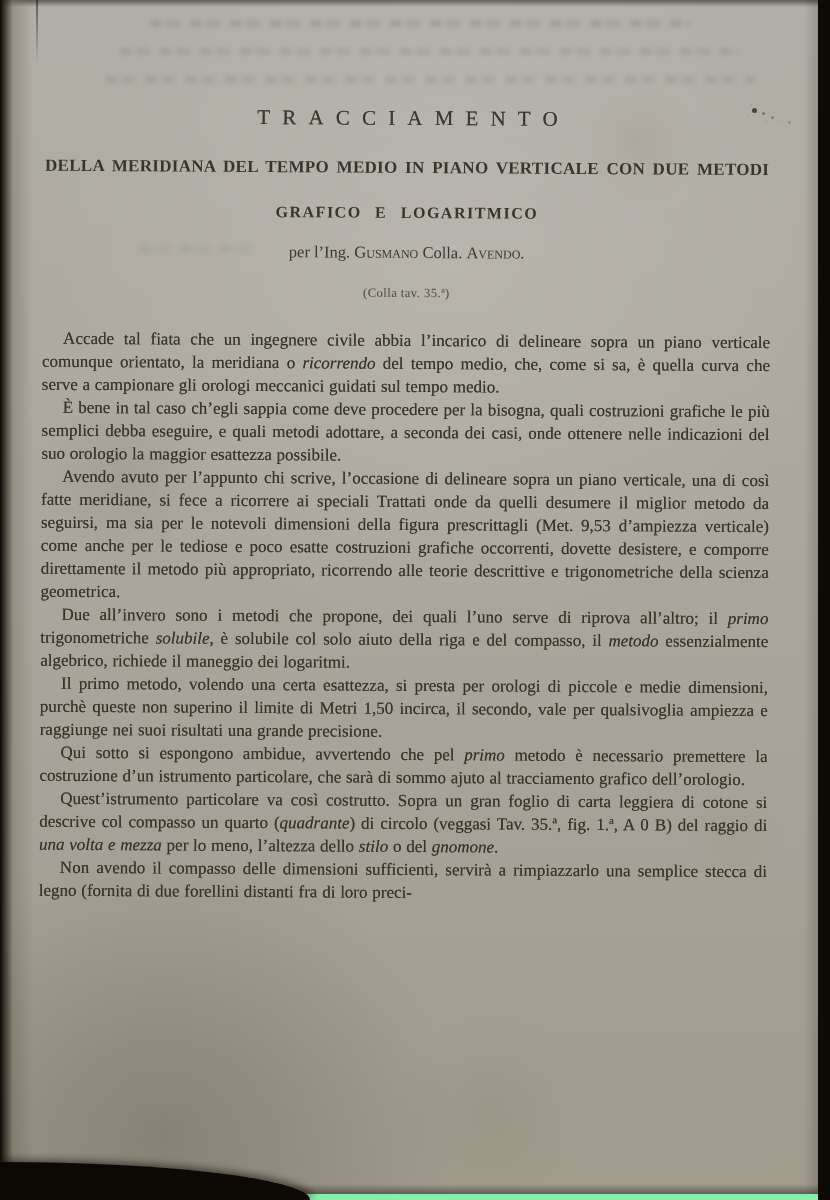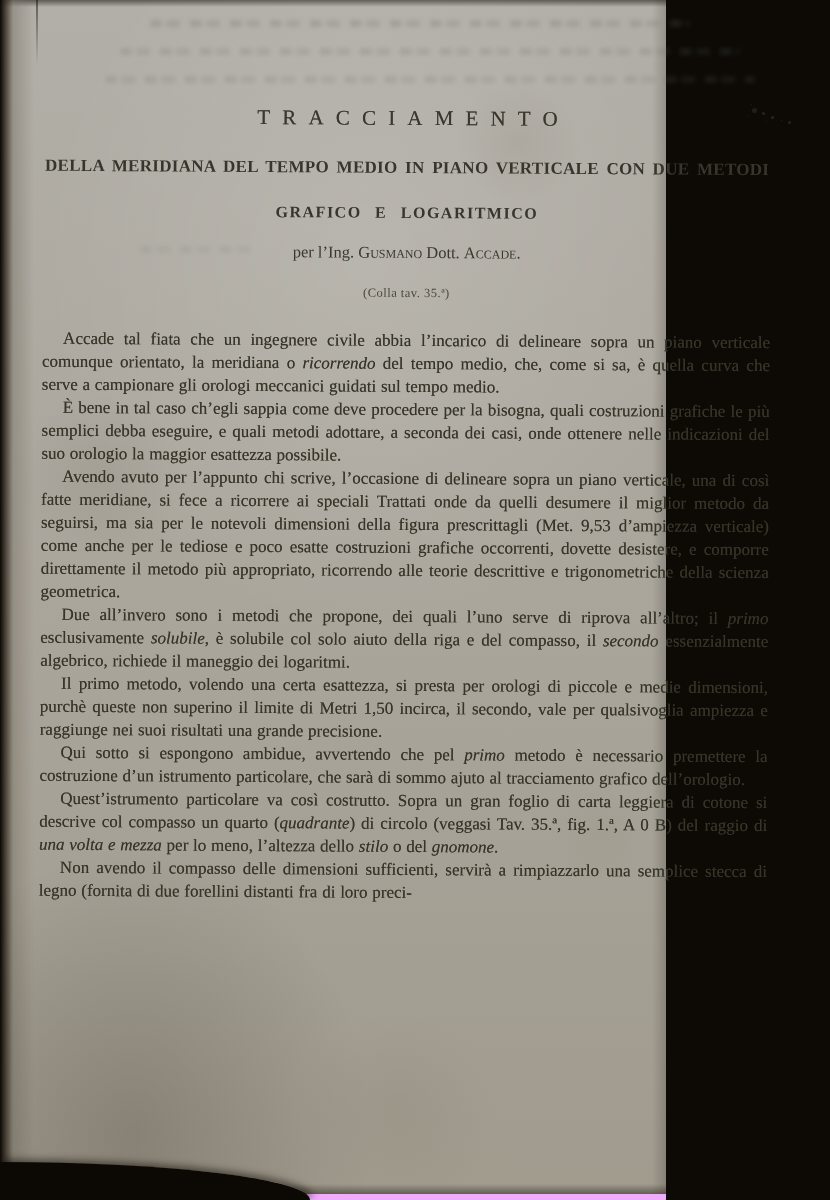--- a/index.html
+++ b/index.html
@@ -3,22 +3,22 @@
 <meta charset="utf-8">
 <style>
   html,body{margin:0;padding:0;}
   body{
     width:830px;height:1200px;
     font-family:"Liberation Serif","DejaVu Serif",serif;
     background:#0d0a06;
     overflow:hidden;
   }
   .page{
-    position:relative;width:666px;height:1200px;
-    background:#f0abfc;
+    position:relative;width:818px;height:1200px;
+    background:#86efac;
     text-decoration:underline;
   }
   
   .paper{
     position:absolute;left:0;top:0;right:0;bottom:6px;
     background:
       radial-gradient(ellipse 70% 45% at 55% 22%, rgba(255,255,255,0.12), rgba(255,255,255,0) 70%),
       radial-gradient(ellipse 60% 40% at 20% 95%, rgba(30,24,16,0.20), rgba(30,24,16,0) 60%),
       linear-gradient(90deg, rgba(10,7,4,1) 0px, rgba(52,43,33,0.85) 5px, rgba(120,112,100,0.45) 13px, rgba(0,0,0,0) 34px),
       linear-gradient(270deg, rgba(20,15,10,0.18) 0px, rgba(0,0,0,0) 14px),
@@ -123,27 +123,27 @@
   <div class="ghost g3"></div>
   <div class="ghost g4"></div>
 
   <div class="crease"></div>
   <div class="smudge"></div>
 
   <div class="content">
     <h1 class="title">TRACCIAMENTO</h1>
     <div class="subtitle1">DELLA MERIDIANA DEL TEMPO MEDIO IN PIANO VERTICALE CON DUE METODI</div>
     <div class="subtitle2">GRAFICO E LOGARITMICO</div>
-    <div class="byline"><span>per l’Ing. </span><span class="sc">Gusmano</span><span> Dott. </span><span class="sc">Accade</span><span>.</span></div>
+    <div class="byline"><span>per l’Ing. </span><span class="sc">Gusmano</span><span> Colla. </span><span class="sc">Avendo</span><span>.</span></div>
     <div class="plate-note">(Colla tav. 35.ª)</div>
 
     <p class="body-p"><span>Accade tal fiata che un ingegnere civile abbia l’incarico di delineare sopra un piano verticale comunque orientato, la meridiana o </span><span class="it">ricorrendo</span><span> del tempo medio, che, come si sa, è quella curva che serve a campionare gli orologi meccanici guidati sul tempo medio.</span></p>
     <p class="body-p"><span>È bene in tal caso ch’egli sappia come deve procedere per la bisogna, quali costruzioni grafiche le più semplici debba eseguire, e quali metodi adottare, a seconda dei casi, onde ottenere nelle indicazioni del suo orologio la maggior esattezza possibile.</span></p>
     <p class="body-p"><span>Avendo avuto per l’appunto chi scrive, l’occasione di delineare sopra un piano verticale, una di così fatte meridiane, si fece a ricorrere ai speciali Trattati onde da quelli desumere il miglior metodo da seguirsi, ma sia per le notevoli dimensioni della figura prescrittagli (Met. 9,53 d’ampiezza verticale) come anche per le tediose e poco esatte costruzioni grafiche occorrenti, dovette desistere, e comporre direttamente il metodo più appropriato, ricorrendo alle teorie descrittive e trigonometriche della scienza geometrica.</span></p>
-    <p class="body-p"><span>Due all’invero sono i metodi che propone, dei quali l’uno serve di riprova all’altro; il </span><span class="it">primo</span><span> esclusivamente </span><span class="it">solubile</span><span>, è solubile col solo aiuto della riga e del compasso, il </span><span class="it">secondo</span><span> essenzialmente algebrico, richiede il maneggio dei logaritmi.</span></p>
+    <p class="body-p"><span>Due all’invero sono i metodi che propone, dei quali l’uno serve di riprova all’altro; il </span><span class="it">primo</span><span> trigonometriche </span><span class="it">solubile</span><span>, è solubile col solo aiuto della riga e del compasso, il </span><span class="it">metodo</span><span> essenzialmente algebrico, richiede il maneggio dei logaritmi.</span></p>
     <p class="body-p"><span>Il primo metodo, volendo una certa esattezza, si presta per orologi di piccole e medie dimensioni, purchè queste non superino il limite di Metri 1,50 incirca, il secondo, vale per qualsivoglia ampiezza e raggiunge nei suoi risultati una grande precisione.</span></p>
     <p class="body-p"><span>Qui sotto si espongono ambidue, avvertendo che pel </span><span class="it">primo</span><span> metodo è necessario premettere la costruzione d’un istrumento particolare, che sarà di sommo ajuto al tracciamento grafico dell’orologio.</span></p>
     <p class="body-p"><span>Quest’istrumento particolare va così costrutto. Sopra un gran foglio di carta leggiera di cotone si descrive col compasso un quarto (</span><span class="it">quadrante</span><span>) di circolo (veggasi Tav. 35.ª, fig. 1.ª, A 0 B) del raggio di </span><span class="it">una volta e mezza</span><span> per lo meno, l’altezza dello </span><span class="it">stilo</span><span> o del </span><span class="it">gnomone</span><span>.</span></p>
     <p class="body-p"><span>Non avendo il compasso delle dimensioni sufficienti, servirà a rimpiazzarlo una semplice stecca di legno (fornita di due forellini distanti fra di loro preci-</span></p>
   </div>
 
   <div class="corner-shadow"></div>
 </div>
 
 </body></html>

